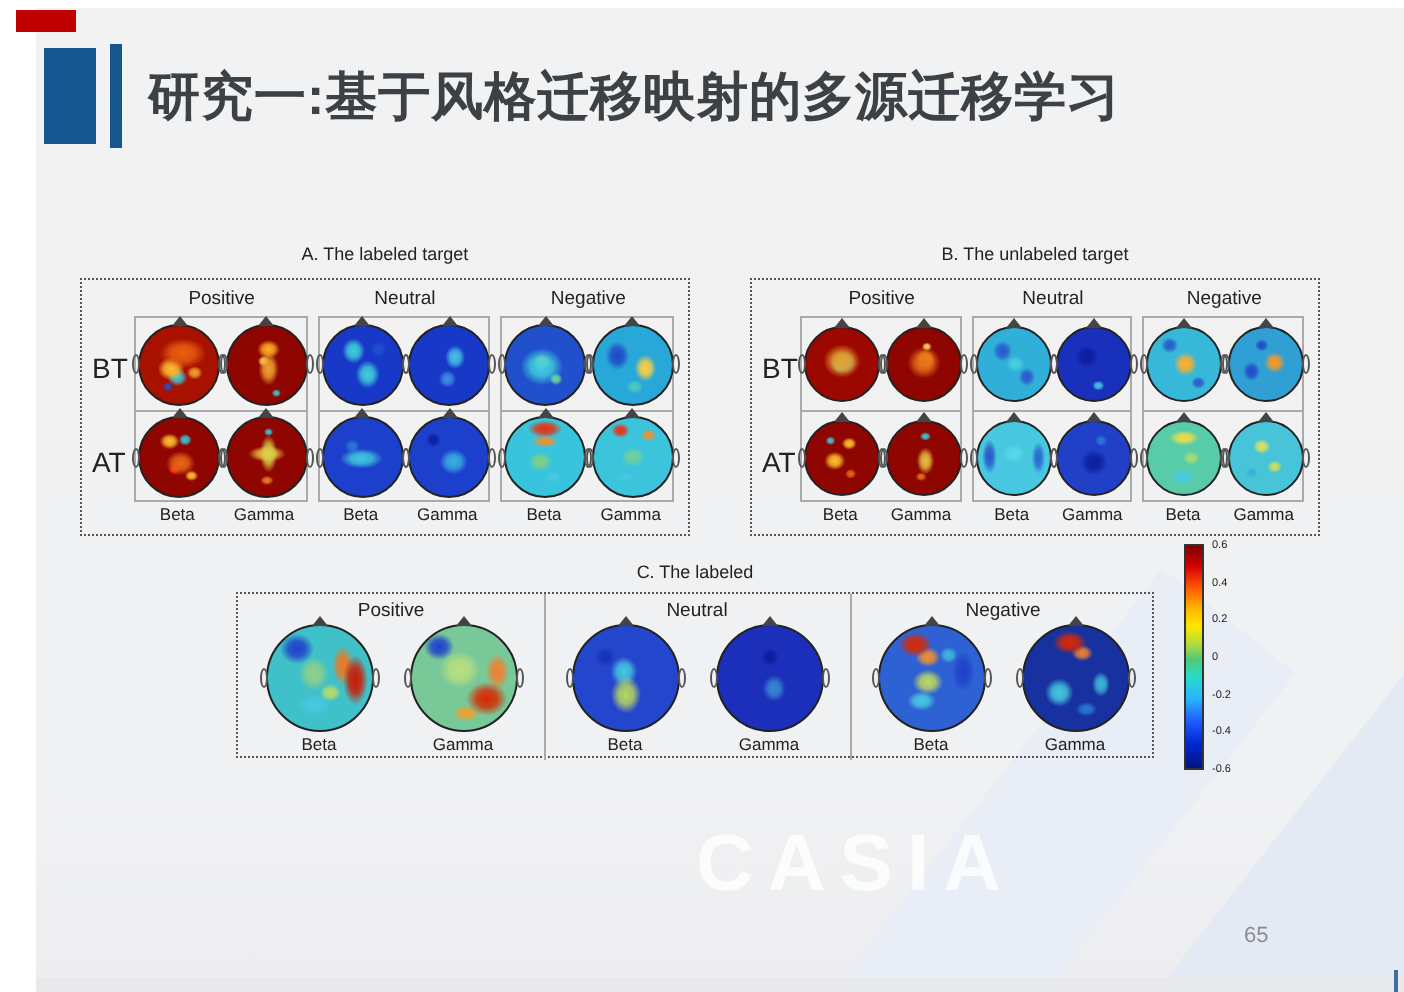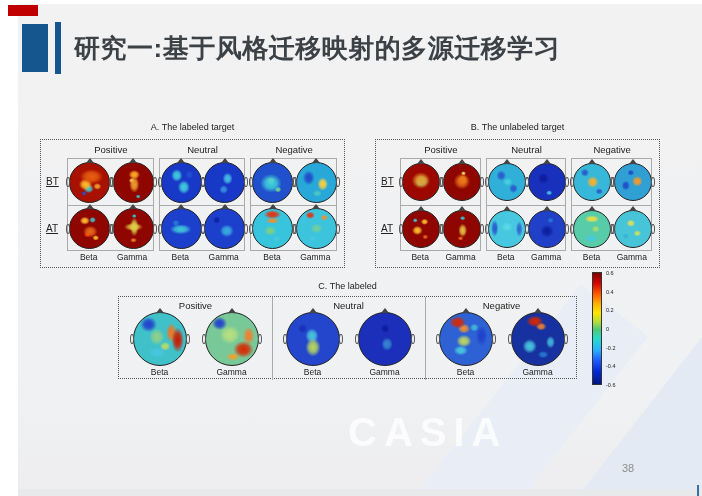--- a/index.html
+++ b/index.html
@@ -24,21 +24,21 @@
   .red-bar { position:absolute; left:8px; top:5px; width:30px; height:11px; background:#c00000; }
   .accent-square { position:absolute; left:22px; top:24px; width:26px; height:48px; background:#15568f; }
   .accent-line { position:absolute; left:55px; top:22px; width:6px; height:52px; background:#15568f; }
   .slide-title { position:absolute; left:74px; top:31px; font-size:26px; font-weight:bold;
     color:#3c4146; letter-spacing:0.5px; white-space:nowrap; }
 
   
   .panel-caption { position:absolute; font-size:9px; color:#222; text-align:center; }
   .pbox { position:absolute; border:1px dotted #555; background:transparent; }
   .cond-label { position:absolute; font-size:9.5px; color:#222; text-align:center; }
-  .row-label { position:absolute; font-size:10px; color:#222;text-decoration:underline; }
+  .row-label { position:absolute; font-size:14px; color:#222; }
   .band-label { position:absolute; font-size:8.5px; color:#222; text-align:center; }
   .group-box { position:absolute; border:1px solid #aaa; }
   .group-mid { position:absolute; left:0; width:100%; height:0; border-top:1px solid #aaa; }
   .sep-line { position:absolute; width:0; border-left:1px solid #aaa; }
 
   
   .head { position:absolute; }
   .scalp { position:absolute; left:0; top:0; width:100%; height:100%;
     border-radius:50%; border:1px solid #222; }
   .nose { position:absolute; left:50%; top:-4px; transform:translateX(-50%);
@@ -324,13 +324,13 @@
       <div class="cbar-tick" style="top: -2px;">0.6</div>
       <div class="cbar-tick" style="top: 16.6667px;">0.4</div>
       <div class="cbar-tick" style="top: 35.3333px;">0.2</div>
       <div class="cbar-tick" style="top: 54px;">0</div>
       <div class="cbar-tick" style="top: 72.6667px;">-0.2</div>
       <div class="cbar-tick" style="top: 91.3333px;">-0.4</div>
       <div class="cbar-tick" style="top: 110px;">-0.6</div>
     </div>
 </div>
 
-<div class="page-num">38</div>
+<div class="page-num">65</div>
 
 </body></html>

